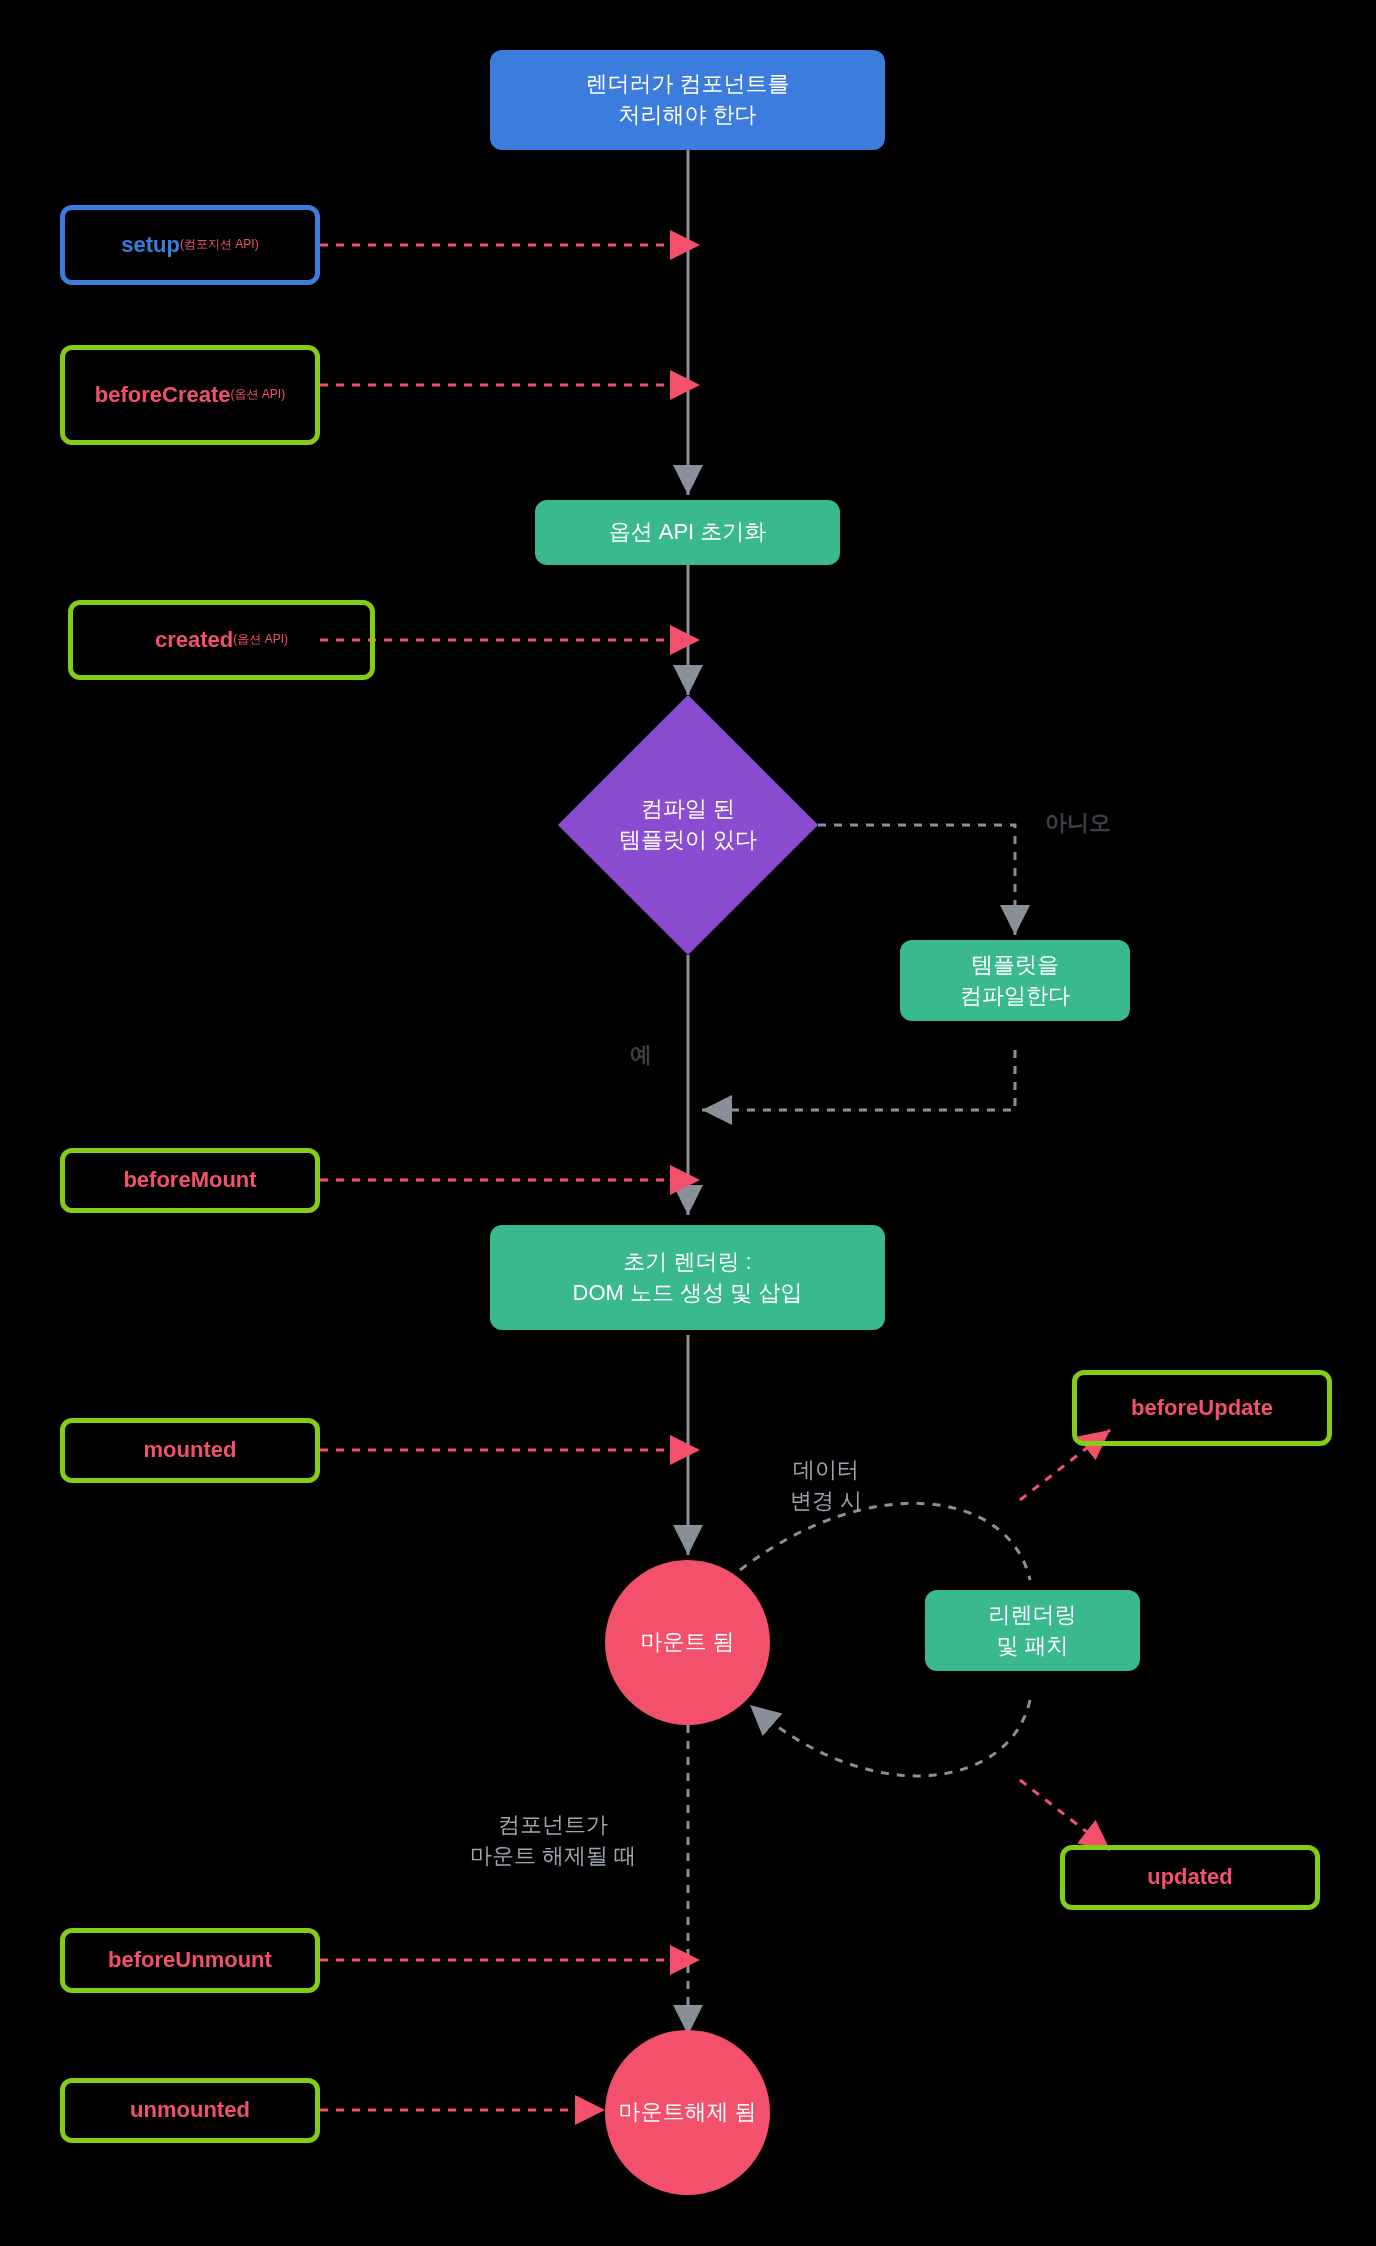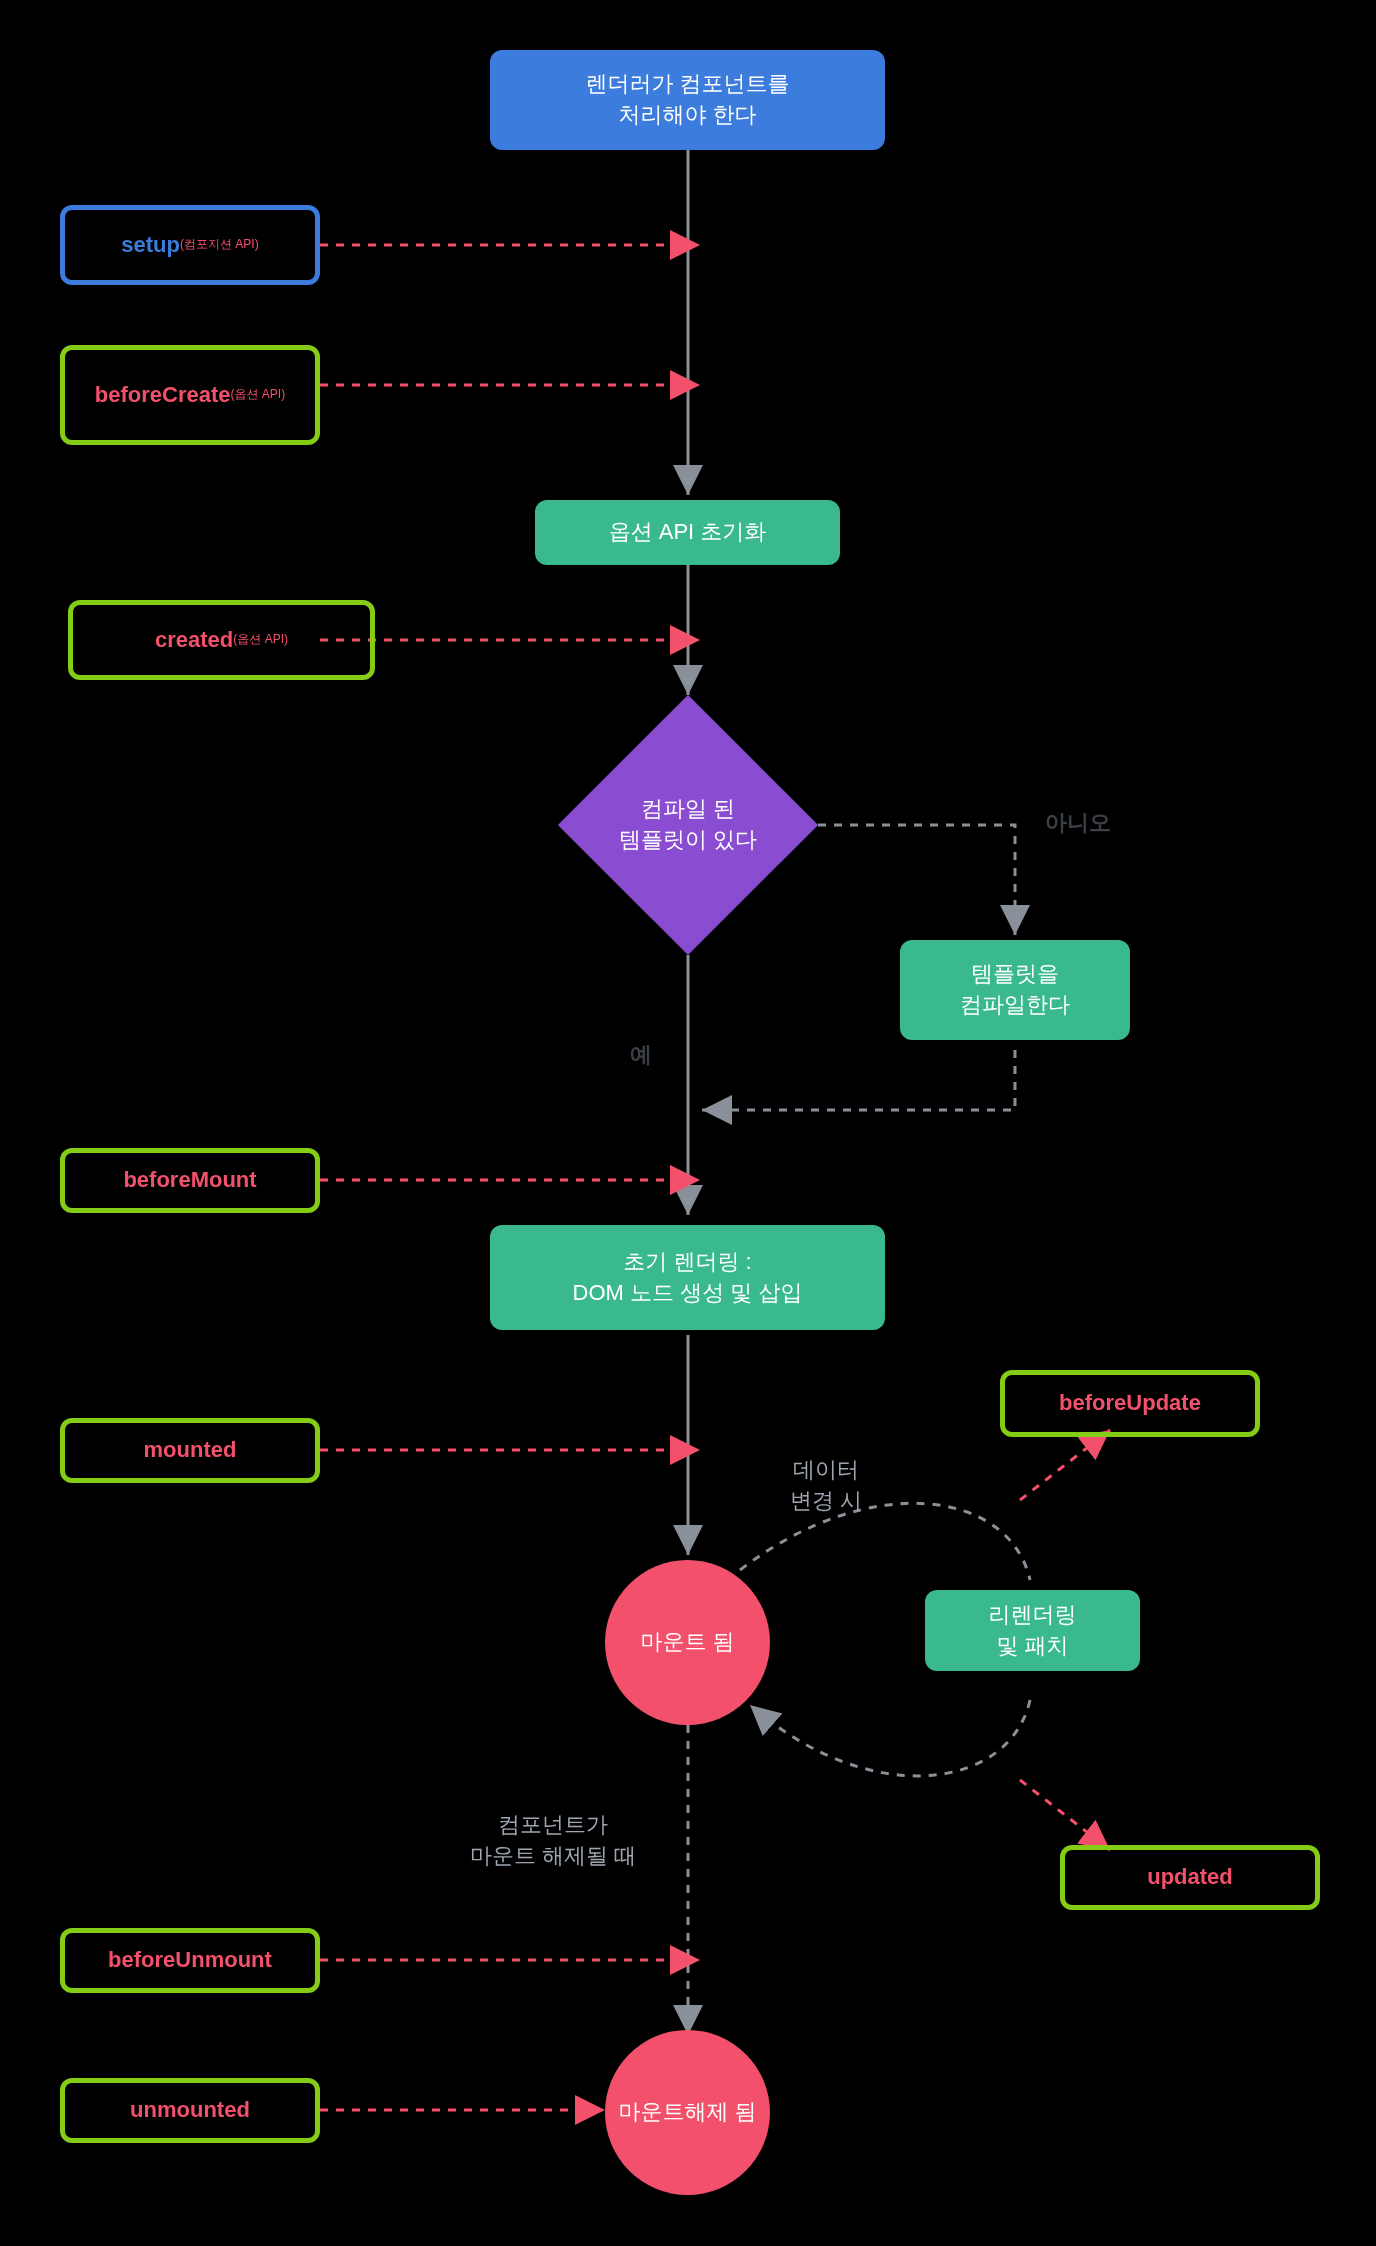--- a/index.html
+++ b/index.html
@@ -164,41 +164,41 @@
 <div class="diamond" style="left:558px; top:695px;">
   <div class="diamond-shape"></div>
   <div class="diamond-text">
     <span>컴파일 된</span><br>
     <span>템플릿이 있다</span>
   </div>
 </div>
 
 <div class="label" style="left:1045px; top:808px; font-weight:700; color:#3b3f46;">아니오</div>
 
-<div class="box box-green" style="left:900px; top:940px; width:230px; height:100px;">
+<div class="box box-green" style="left:900px; top:940px; width:230px; height:81px;">
   <span>템플릿을</span>
   <span>컴파일한다</span>
 </div>
 
 <div class="label" style="left:630px; top:1040px; font-weight:700; color:#3b3f46;">예</div>
 
 <div class="hook" style="left:60px; top:1148px; width:260px; height:65px;">
   <span>beforeMount</span>
 </div>
 
 <div class="box box-green" style="left:490px; top:1225px; width:395px; height:105px;">
   <span>초기 렌더링 :</span>
   <span>DOM 노드 생성 및 삽입</span>
 </div>
 
 <div class="hook" style="left:60px; top:1418px; width:260px; height:65px;">
   <span>mounted</span>
 </div>
 
-<div class="hook" style="left:1000px; top:1370px; width:260px; height:67px;">
+<div class="hook" style="left:1072px; top:1370px; width:260px; height:76px;">
   <span>beforeUpdate</span>
 </div>
 
 <div class="label" style="left:790px; top:1455px;">
   <span>데이터</span><br>
   <span>변경 시</span>
 </div>
 
 <div class="circle" style="left:605px; top:1560px; width:165px; height:165px;">
   <span>마운트 됨</span>

